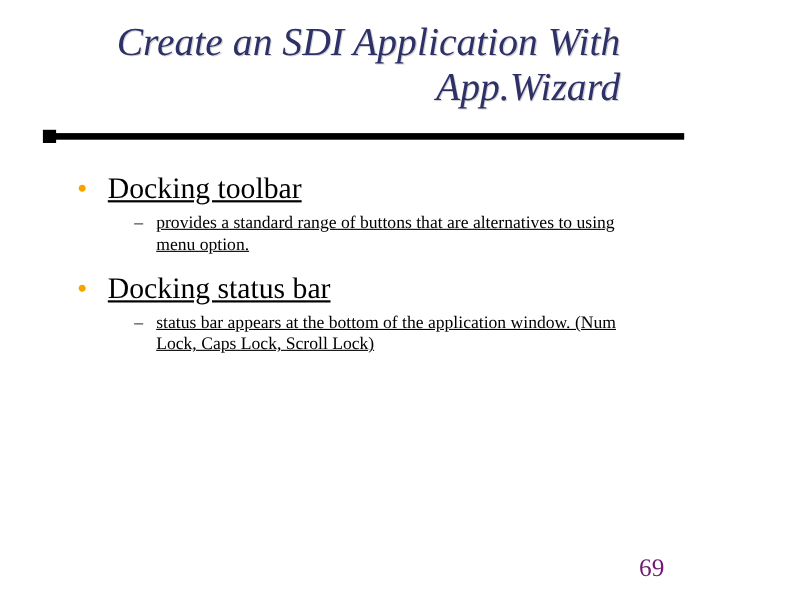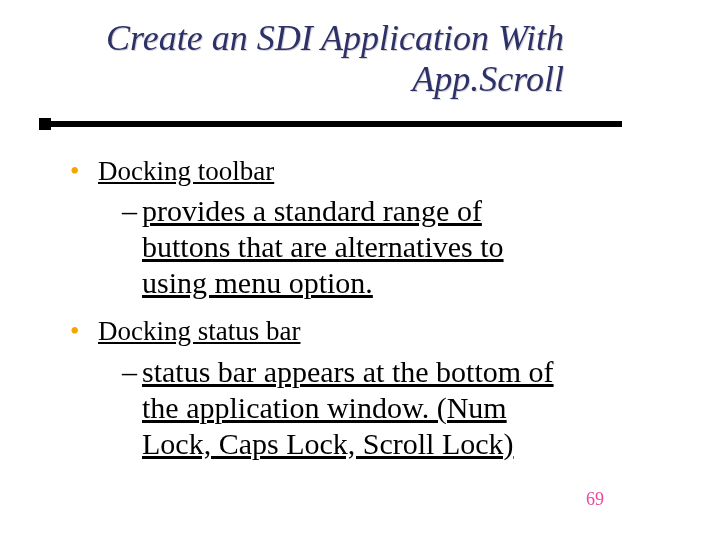--- a/index.html
+++ b/index.html
@@ -72,49 +72,49 @@
     left: 0;
     top: 0;
     color: #f6a500;
     font-size: 27px;
     line-height: 1.2;
   }
   ul.level2 {
     list-style: none;
     margin: 6px 0 14px 0;
     padding: 0 0 0 24px;
-    font-size: 30px;
+    font-size: 16px;
   }
   ul.level2 > li {
     position: relative;
     padding-left: 20px;
   }
   ul.level2 > li::before {
     content: "–";
     position: absolute;
     left: 0;
     top: 0;
     color: #000;
   }
   .pagenum {
     position: absolute;
     right: 40px;
-    bottom: 30px;
-    font-size: 18px;
-    color: #ec4899;
+    bottom: 10px;
+    font-size: 23px;
+    color: #701a75;
   }
 </style>
 </head>
 <body>
 
 <div class="slide">
 
   <div class="title">
     <span>Create an SDI Application With</span><br>
-    <span>App.Scroll</span>
+    <span>App.Wizard</span>
   </div>
 
   <div class="rule"></div>
 
   <div class="body">
     <ul class="level1">
       <li>
         <span>Docking toolbar</span>
         <ul class="level2">
           <li>

